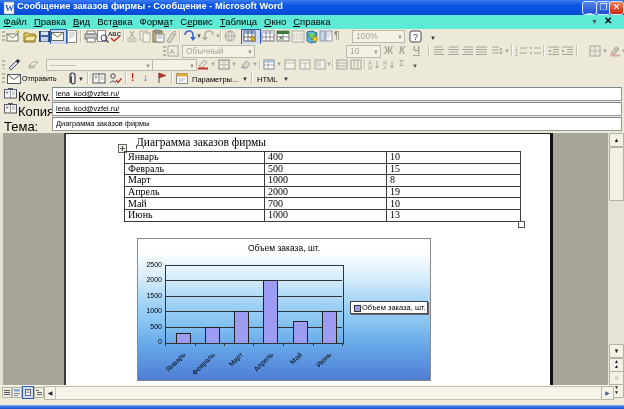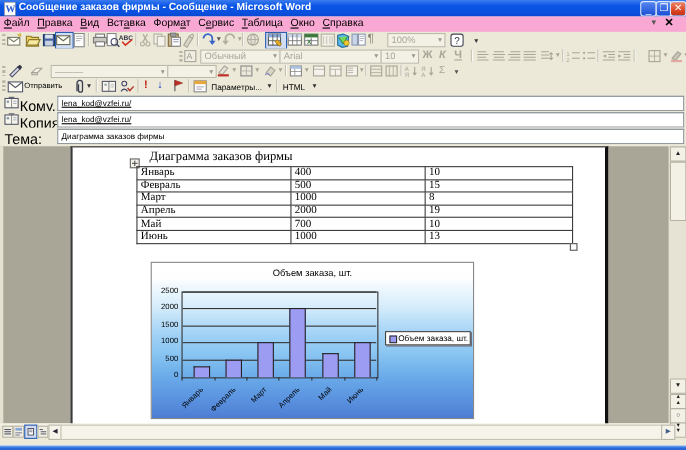--- a/index.html
+++ b/index.html
@@ -6,21 +6,21 @@
 .win{position:absolute;left:0;top:0;width:624px;height:409px;background:#ece9d8;overflow:hidden;}
 .abs{position:absolute;}
 
 .tbar{left:0;top:0;width:624px;height:15px;background:linear-gradient(180deg,#3c7cf0 0%,#0a55e6 35%,#0a4fdd 80%,#0947cf 100%);}
 .tbar .ttl{left:17px;top:1px;color:#fff;font-size:9.3px;font-weight:bold;white-space:nowrap;}
 .wbtn{top:1px;width:13px;height:12px;border-radius:3px;border:1px solid #dce6f8;color:#fff;font-size:9px;line-height:10px;text-align:center;}
 .bmin{left:582px;background:linear-gradient(180deg,#5585f0,#1b4fd4);}
 .bres{left:596px;background:linear-gradient(180deg,#5585f0,#1b4fd4);}
 .bcls{left:609px;background:linear-gradient(180deg,#ee8566,#d9401e 70%,#bf3418);}
 
-.mbar{left:0;top:15px;width:624px;height:14px;background:#f9a8d4;font-size:9.5px;color:#000;}
+.mbar{left:0;top:15px;width:624px;height:14px;background:#5eead4;font-size:9.5px;color:#000;}
 .mi{float:left;padding:1px 3.5px 0 3.5px;}
 .qbox{left:503px;top:1px;width:86px;height:11px;background:#fff;border:1px solid #9daebe;color:#9a9a9a;font-size:8.5px;padding-left:3px;line-height:11px;}
 
 .tb{left:0;width:624px;background:#ece9d8;}
 .grip{width:3px;background:repeating-linear-gradient(180deg,#b8b5a4 0,#b8b5a4 2px,#ece9d8 2px,#ece9d8 4px);}
 .sep{width:1px;background:#c5c2b2;border-right:1px solid #fbfaf5;}
 .combo{background:#f3f1e6;border:1px solid #bcb9aa;color:#a8a597;font-size:8.5px;line-height:11px;padding-left:3px;}
 .cda{position:absolute;right:1px;top:1px;color:#9a978c;font-size:6px;}
 .gi{color:#a8a598;}
 .dk{color:#444;}
@@ -192,21 +192,20 @@
       </svg>
   <div class="abs" style="left:430px;top:6px;font-size:6px;color:#333">▼</div>
  </div>
  <div class="abs tb" style="top:44px;height:14px" id="tb2">
   <div class="abs grip" style="left:163px;top:2px;height:10px"></div>
   <svg style="left:167px;top:1px" width="13" height="12" viewBox="0 0 13 12">
         <rect x="1" y="1" width="10" height="10" fill="#f0eee2" stroke="#a8a598"></rect>
         <text x="2.5" y="9" font-size="8" fill="#a09d8e">A</text>
       </svg>
   <div class="abs combo" style="left:182px;top:1px;width:68px;height:11px">Обычный<span class="cda">▼</span></div>
-  <div class="abs combo" style="left:254px;top:1px;width:88px;height:11px">Arial<span class="cda">▼</span></div>
   <div class="abs combo" style="left:346px;top:1px;width:30px;height:11px">10<span class="cda">▼</span></div>
   <div class="abs gi" style="left:384px;top:1px;font-size:10px;font-weight:bold">Ж</div>
   <div class="abs gi" style="left:399px;top:1px;font-size:10px;font-style:italic;font-weight:bold">К</div>
   <div class="abs gi" style="left:413px;top:1px;font-size:10px;font-weight:bold;text-decoration:underline">Ч</div>
   <div class="abs sep" style="left:428px;top:1px;height:11px"></div>
   <svg style="left:433px;top:2px" width="13" height="10" viewBox="0 0 13 10">
         <path d="M1 1 h8 M1 3.5 h10 M1 6 h8 M1 8.5 h10" stroke="#a8a598"></path>
       </svg>
   <svg style="left:447px;top:2px" width="13" height="10" viewBox="0 0 13 10">
         <path d="M2 1 h9 M1 3.5 h11 M2 6 h9 M1 8.5 h11" stroke="#a8a598"></path>

